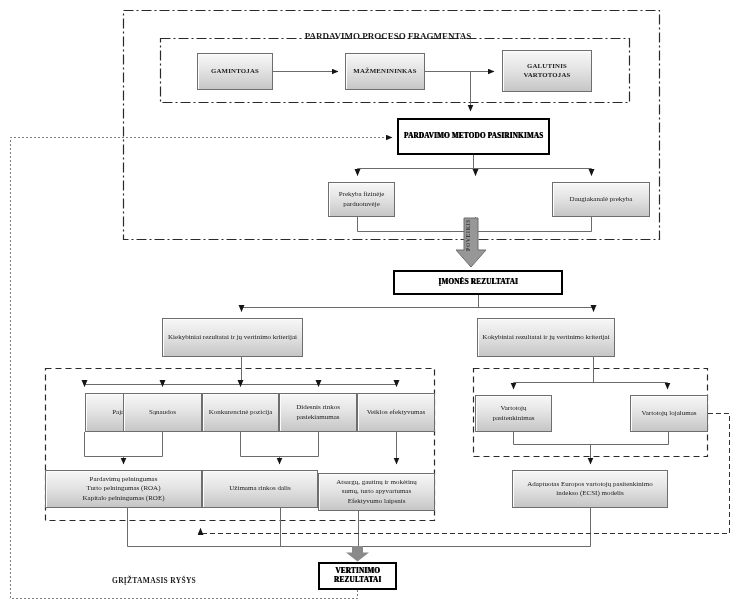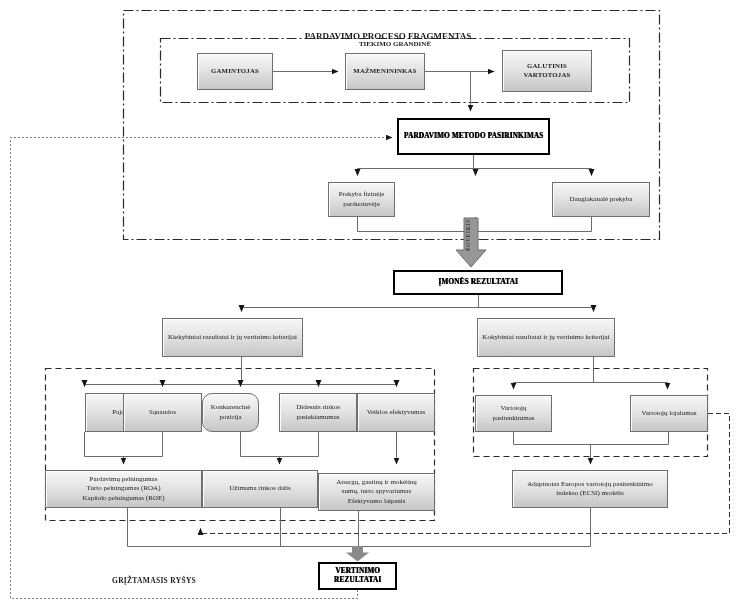--- a/index.html
+++ b/index.html
@@ -109,41 +109,40 @@
     <line class="ln" x1="590.5" y1="508" x2="590.5" y2="546.5"></line>
     <line class="ln" x1="127.5" y1="546.5" x2="590.5" y2="546.5"></line>
     <path d="M352,546 L363,546 L363,552.5 L369,552.5 L357.5,561.5 L346,552.5 L352,552.5 Z" fill="#8a8a8a"></path>
 
     <polyline class="dashedln" points="708,413.5 729.5,413.5 729.5,533.5 200.5,533.5 200.5,528.5" marker-end="url(#ah)"></polyline>
 
     <polyline class="dotln" points="357.5,590 357.5,598.5 10.5,598.5 10.5,137.5 392,137.5" marker-end="url(#ah)"></polyline>
   </svg>
 
   <div class="freelabel" style="left:123px;top:12px;width:530px;text-align:center;font-size:9px;margin-top:19px;">PARDAVIMO PROCESO FRAGMENTAS</div>
-  <div class="freelabel" style="left:160px;top:40px;width:470px;text-align:center;font-size:7px;">TIEKIMO GRANDINĖ</div>
 
   <div class="box caps" style="left:197px;top:53px;width:76px;height:37px;">GAMINTOJAS</div>
   <div class="box caps" style="left:345px;top:53px;width:80px;height:37px;">MAŽMENININKAS</div>
   <div class="box caps" style="left:502px;top:50px;width:90px;height:42px;">GALUTINIS VARTOTOJAS</div>
 
   <div class="boldbox" style="left:397px;top:118px;width:153px;height:37px;">PARDAVIMO METODO PASIRINKIMAS</div>
 
   <div class="box" style="left:328px;top:182px;width:67px;height:35px;">Prekyba fizinėje parduotuvėje</div>
   <div class="box" style="left:552px;top:182px;width:98px;height:35px;">Daugiakanalė prekyba</div>
 
   <div id="poveikis-label">POVEIKIS</div>
 
   <div class="boldbox" style="left:393px;top:270px;width:170px;height:25px;">ĮMONĖS REZULTATAI</div>
 
   <div class="box" style="left:162px;top:318px;width:141px;height:39px;">Kiekybiniai rezultatai ir jų vertinimo kriterijai</div>
   <div class="box" style="left:477px;top:318px;width:138px;height:39px;">Kokybiniai rezultatai ir jų vertinimo kriterijai</div>
 
   <div class="box" style="left:45px;top:393px;width:78px;height:39px;margin-left:40px;">Pajamos</div>
   <div class="box" style="left:123px;top:393px;width:79px;height:39px;">Sąnaudos</div>
-  <div class="box" style="left:202px;top:393px;width:57px;height:39px;border-radius:10px;">Konkurencinė pozicija</div>
+  <div class="box" style="left:202px;top:393px;width:77px;height:39px;">Konkurencinė pozicija</div>
   <div class="box" style="left:279px;top:393px;width:78px;height:39px;">Didesnis rinkos pasiekiamumas</div>
   <div class="box" style="left:357px;top:393px;width:78px;height:39px;">Veiklos efektyvumas</div>
 
   <div class="box stack" style="left:45px;top:470px;width:157px;height:38px;">
     <div>
       <span>Pardavimų pelningumas</span>
       <span>Turto pelningumas (ROA)</span>
       <span>Kapitalo pelningumas (ROE)</span>
     </div>
   </div>

